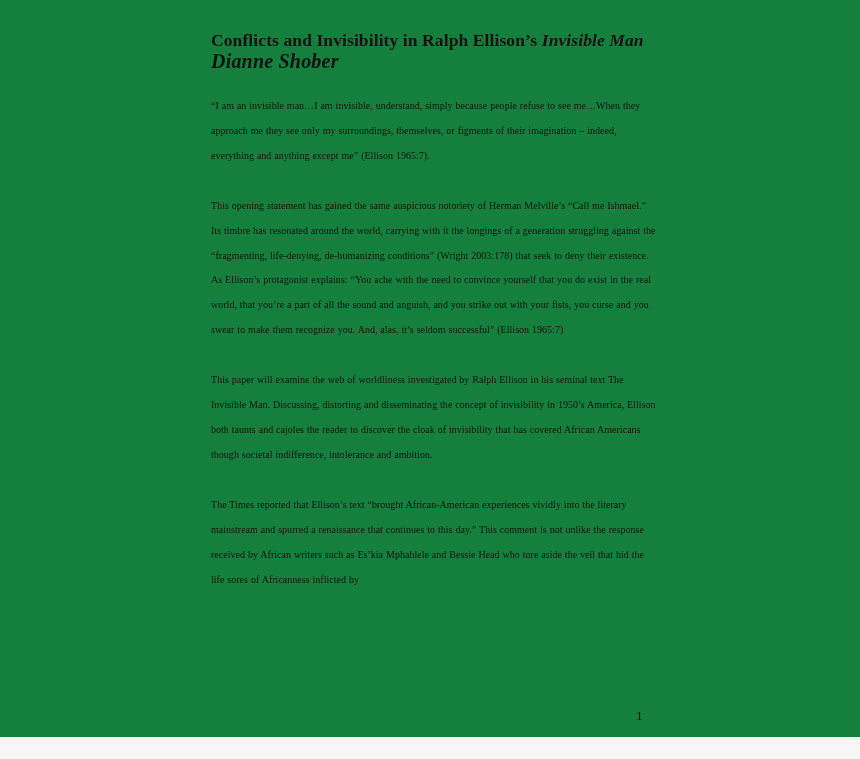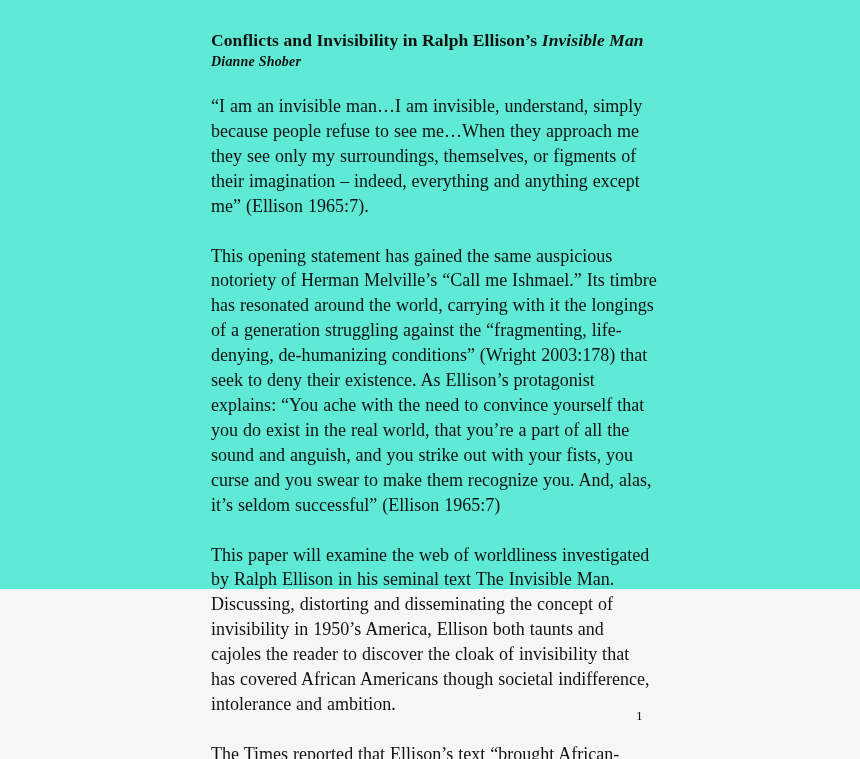--- a/index.html
+++ b/index.html
@@ -11,22 +11,22 @@
     height: 759px;
     background: #f6f6f6;
     font-family: "Liberation Serif", "DejaVu Serif", serif;
     color: #111111;
     overflow: hidden;
   }
 
   .page {
     position: relative;
     width: 860px;
-    height: 589px;
-    background: #5eead4;
+    height: 737px;
+    background: #15803d;
     box-sizing: border-box;
   }
 
   .content {
     position: absolute;
     left: 211px;
     top: 30px;
     width: 446px;
   }
 
@@ -37,34 +37,34 @@
     letter-spacing: 0.1px;
     margin: 0;
     white-space: nowrap;
   }
   .doc-title .work-title {
     font-style: italic;
     font-weight: bold;
   }
 
   .doc-author {
-    font-size: 14px;
+    font-size: 20px;
     font-weight: bold;
     font-style: italic;
     line-height: 21px;
     margin: 0 0 0 0;
     letter-spacing: 0.2px;
   }
 
   .body-block {
     margin-top: 22px;
   }
 
   p.para {
-    font-size: 18px;
+    font-size: 10px;
     line-height: 24.9px;
     margin: 0 0 25px 0;
     text-align: left;
     letter-spacing: 0.02px;
     word-spacing: 0.4px;
   }
   p.para:last-child {
     margin-bottom: 0;
   }
 

